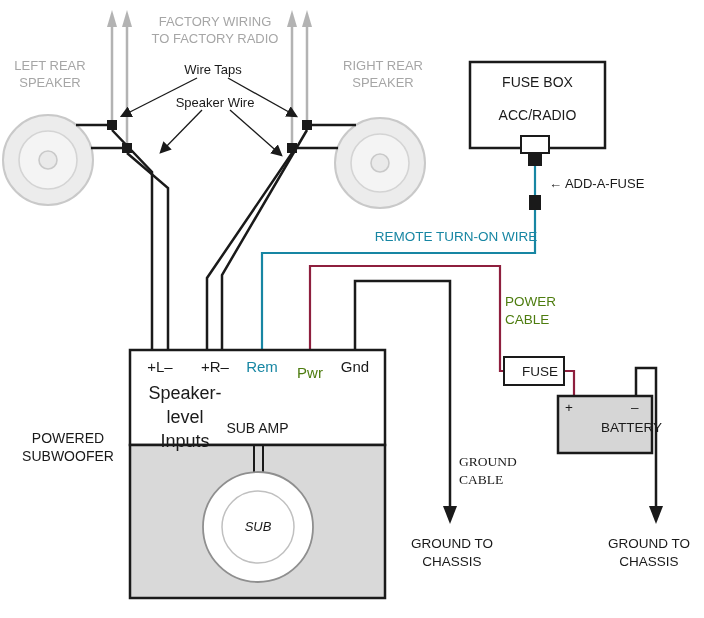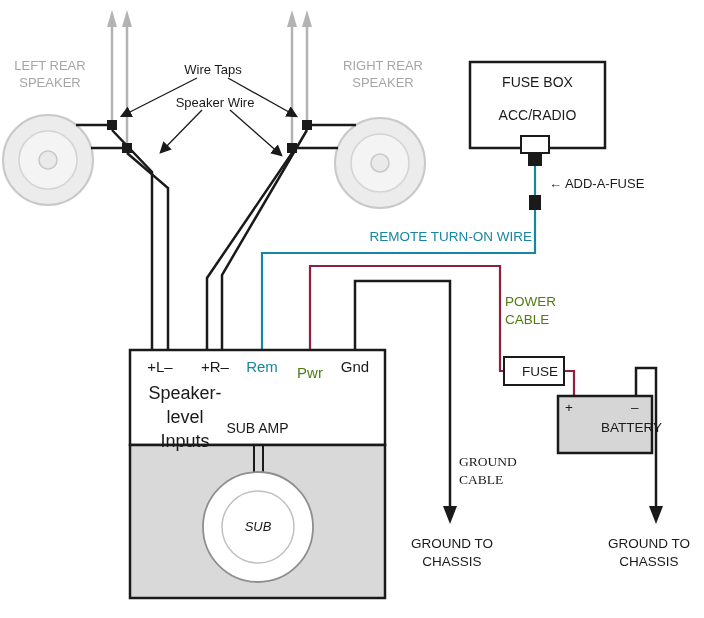--- a/index.html
+++ b/index.html
@@ -109,53 +109,57 @@
     <g stroke="#1a1a1a" stroke-width="2">
       <line x1="254" y1="445" x2="254" y2="473"></line>
       <line x1="263" y1="445" x2="263" y2="473"></line>
     </g>
     <g>
       <circle cx="258" cy="527" r="55" fill="#ffffff" stroke="#8f8f8f" stroke-width="1.8"></circle>
       <circle cx="258" cy="527" r="36" fill="#ffffff" stroke="#c0c0c0" stroke-width="1.5"></circle>
     </g>
   </svg>
 
+  <div class="lbl gray center small" style="left:133px; top:13px; width:164px;">FACTORY WIRING
+TO FACTORY RADIO</div>
 
   <div class="lbl gray center small" style="left:4px; top:57px; width:92px;">LEFT REAR
 SPEAKER</div>
 
   <div class="lbl gray center small" style="left:333px; top:57px; width:100px;">RIGHT REAR
 SPEAKER</div>
 
   <div class="lbl center small" style="left:168px; top:61px; width:90px;">Wire Taps</div>
 
   <div class="lbl center small" style="left:163px; top:94px; width:104px;">Speaker Wire</div>
 
   <div class="lbl center" style="left:470px; top:73px; width:135px;">FUSE BOX</div>
 
   <div class="lbl center" style="left:470px; top:106px; width:135px;">ACC/RADIO</div>
 
   <div class="lbl small" style="left:549px; top:175px; width:118px;">← ADD-A-FUSE</div>
 
-  <div class="lbl teal right small" style="left:348px; top:228px; width:184px; font-size:13.5px;">REMOTE TURN-ON WIRE</div>
+  <div class="lbl teal right small" style="left:364px; top:228px; width:184px; font-size:13.5px;text-align:center;">REMOTE TURN-ON WIRE</div>
 
   <div class="lbl maroon small" style="left:505px; top:287px; width:70px; font-size:13.5px;">POWER
 CABLE</div>
 
   <div class="lbl center term" style="left:137px; top:357px; width:46px;">+L–</div>
   <div class="lbl center term" style="left:192px; top:357px; width:46px;">+R–</div>
   <div class="lbl center term teal" style="left:239px; top:357px; width:46px;">Rem</div>
   <div class="lbl center term maroon" style="left:287px; top:357px; width:46px;">Pwr</div>
   <div class="lbl center term" style="left:332px; top:357px; width:46px;">Gnd</div>
 
   <div class="lbl center xs" style="left:132px; top:382px; width:106px;">Speaker-level
 Inputs</div>
 
   <div class="lbl center" style="left:130px; top:419px; width:255px;">SUB AMP</div>
 
+  <div class="lbl center" style="left:12px; top:429px; width:112px;">POWERED
+SUBWOOFER</div>
 
   <div class="lbl center small" style="left:228px; top:518px; width:60px;font-style:italic;">SUB</div>
 
   <div class="lbl center" style="left:504px; top:363px; width:72px; font-size:13.5px;">FUSE</div>
 
   <div class="lbl" style="left:565px; top:399px; font-size:13.5px;">+</div>
   <div class="lbl" style="left:631px; top:399px; font-size:13.5px;">–</div>
   <div class="lbl center" style="left:558px; top:419px; width:102px; font-size:13.5px;padding-left:43px;">BATTERY</div>
 
   <div class="lbl" style="left:459px; top:453px; font-size:13.5px;font-family:Liberation Serif, serif;">GROUND

